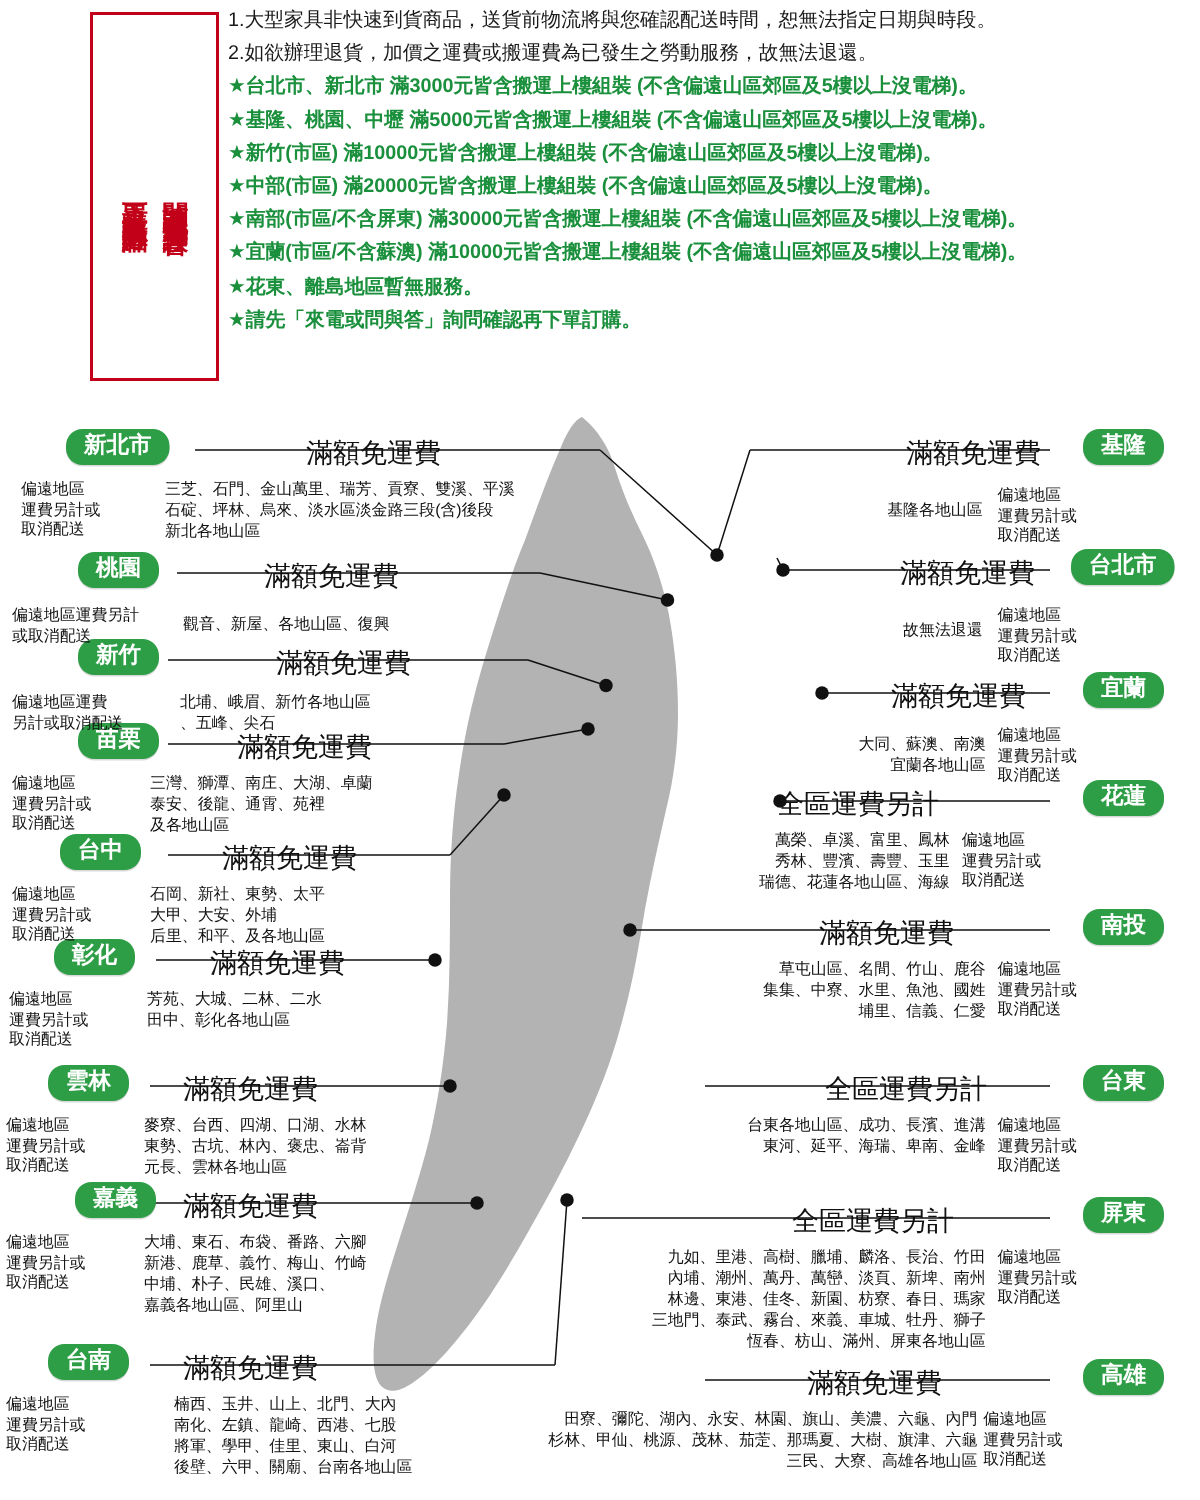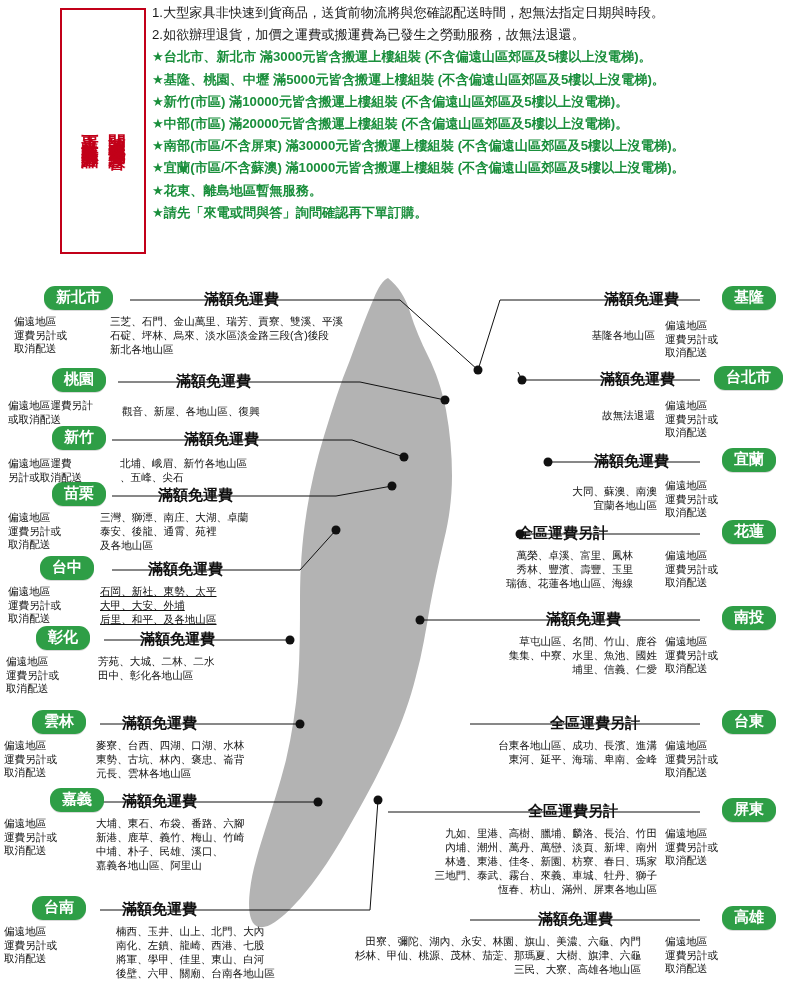--- a/index.html
+++ b/index.html
@@ -53,21 +53,21 @@
     color:#fff; font-weight:bold; font-size:15px;
     border-radius:11px;
     padding:2px 12px 3px 12px;
     text-align:center;
     white-space:nowrap;
     line-height:1.25;
     box-shadow:0 1px 0 rgba(0,0,0,.15);
   }
   .blk { position:absolute; }
   .blk .ttl {
-    font-size:15px; font-weight:bold; color:#111; white-space:nowrap;
+    font-size:18px; font-weight:normal; color:#111; white-space:nowrap;
   }
   .blk .remote {
     font-size:10.6px; color:#111; line-height:1.28; white-space:nowrap;
   }
   .blk .towns {
     font-size:10.6px; color:#111; line-height:1.32; white-space:nowrap;
   }
   .blk.right { text-align:right; }
   svg.conn { position:absolute; left:0; top:0; width:800px; height:728px; overflow:visible; }
   .dot { fill:#111; }
@@ -244,21 +244,21 @@
 及各地山區</div>
     </div>
   </div>
 
   <div class="blk" style="left:8px; top:288px; width:400px;">
     <div class="ttl" style="margin-left:140px;">滿額免運費</div>
     <div style="display:flex; gap:8px; margin-top:6px;">
       <div class="remote" style="white-space:pre; width:84px;">偏遠地區
 運費另計或
 取消配送</div>
-      <div class="towns" style="white-space:pre;text-decoration:underline;">石岡、新社、東勢、太平
+      <div class="towns" style="white-space:pre;">石岡、新社、東勢、太平
 大甲、大安、外埔
 后里、和平、及各地山區</div>
     </div>
   </div>
 
   <div class="blk" style="left:6px; top:358px; width:400px;">
     <div class="ttl" style="margin-left:134px;">滿額免運費</div>
     <div style="display:flex; gap:8px; margin-top:6px;">
       <div class="remote" style="white-space:pre; width:84px;">偏遠地區
 運費另計或
@@ -332,21 +332,21 @@
       <div class="towns" style="white-space:pre; padding-top:6px;">大同、蘇澳、南澳
 宜蘭各地山區</div>
       <div class="remote" style="white-space:pre; text-align:left;">偏遠地區
 運費另計或
 取消配送</div>
     </div>
   </div>
 
   <div class="blk right" style="left:506px; top:252px; width:212px;">
     <div class="ttl" style="text-align:left; margin-left:12px;">全區運費另計</div>
-    <div style="display:flex; gap:8px; margin-top:6px; justify-content:space-between;">
+    <div style="display:flex; gap:8px; margin-top:6px; justify-content:flex-start;">
       <div class="towns" style="white-space:pre;">萬榮、卓溪、富里、鳳林
 秀林、豐濱、壽豐、玉里
 瑞德、花蓮各地山區、海線</div>
       <div class="remote" style="white-space:pre; text-align:left;">偏遠地區
 運費另計或
 取消配送</div>
     </div>
   </div>
 
   <div class="blk right" style="left:496px; top:338px; width:222px;">
@@ -381,21 +381,21 @@
 三地門、泰武、霧台、來義、車城、牡丹、獅子
 恆春、枋山、滿州、屏東各地山區</div>
       <div class="remote" style="white-space:pre; text-align:left;">偏遠地區
 運費另計或
 取消配送</div>
     </div>
   </div>
 
   <div class="blk right" style="left:356px; top:638px; width:362px;">
     <div class="ttl" style="text-align:left; margin-left:182px;">滿額免運費</div>
-    <div style="display:flex; gap:24px; margin-top:6px; justify-content:flex-end;">
+    <div style="display:flex; gap:4px; margin-top:6px; justify-content:center;">
       <div class="towns" style="white-space:pre;">田寮、彌陀、湖內、永安、林園、旗山、美濃、六龜、內門
 杉林、甲仙、桃源、茂林、茄萣、那瑪夏、大樹、旗津、六龜
 三民、大寮、高雄各地山區</div>
       <div class="remote" style="white-space:pre; text-align:left;">偏遠地區
 運費另計或
 取消配送</div>
     </div>
   </div>
 
 </div>

